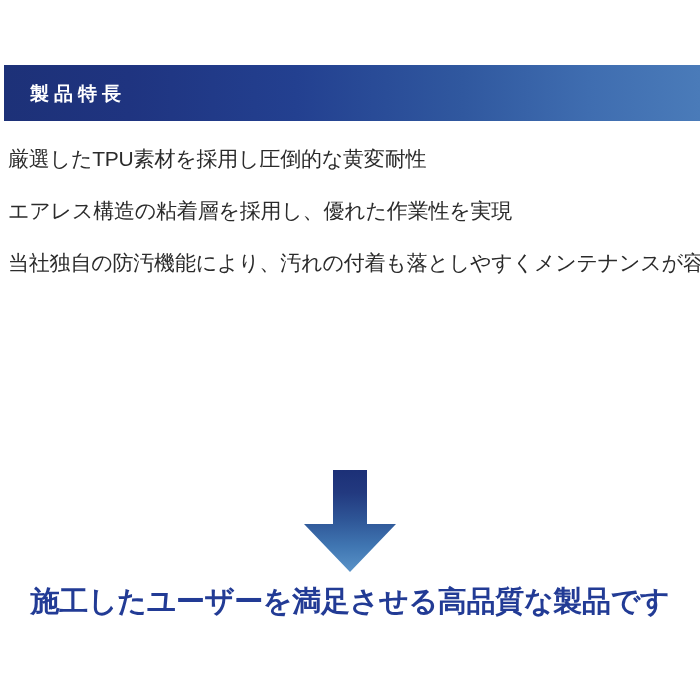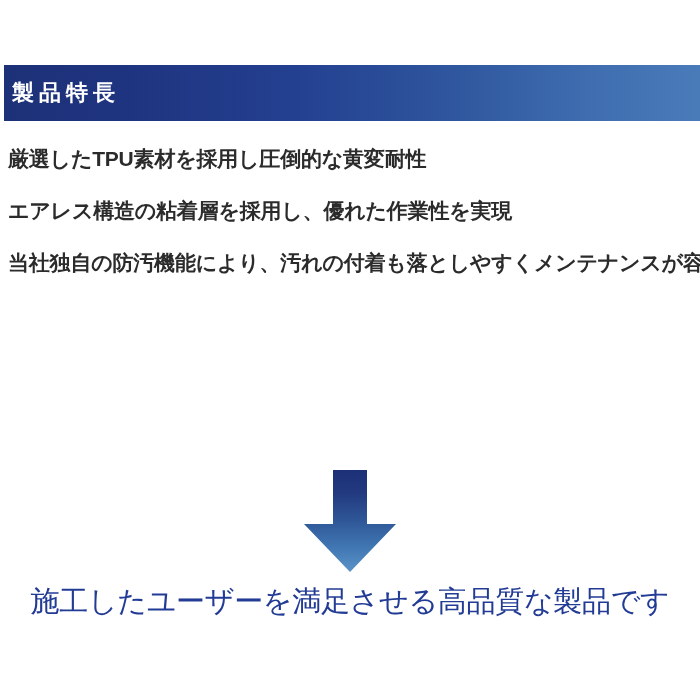--- a/index.html
+++ b/index.html
@@ -35,39 +35,39 @@
                 #234090 42%,
                 #30589f 66%,
                 #3f6db0 84%,
                 #4a7bb9 100%);
     display: flex;
     align-items: center;
     box-sizing: border-box;
   }
   .section-header-title {
     color: #ffffff;
-    font-size: 22px;
+    font-size: 19px;
     font-weight: bold;
     letter-spacing: 5px;
-    margin-left: 8px;
+    margin-left: 26px;
     line-height: 1;
     white-space: nowrap;
   }
 
   
   .feature-list {
     position: absolute;
     left: 8px;
     top: 148px;
     width: 692px;
   }
   .feature-line {
     color: #2b2b2b;
     font-size: 21px;
-    font-weight: bold;
+    font-weight: normal;
     line-height: 1;
     height: 52px;
     display: flex;
     align-items: flex-start;
     white-space: nowrap;
     letter-spacing: -0.2px;
   }
 
   
   .arrow-wrap {
@@ -86,21 +86,21 @@
 
   
   .headline {
     position: absolute;
     left: 0;
     top: 582px;
     width: 700px;
     text-align: center;
     color: #223b95;
     font-size: 29px;
-    font-weight: normal;
+    font-weight: bold;
     line-height: 1.35;
     letter-spacing: -0.3px;
     white-space: nowrap;
   }
 </style>
 </head>
 <body>
 
 <div class="page">
 

